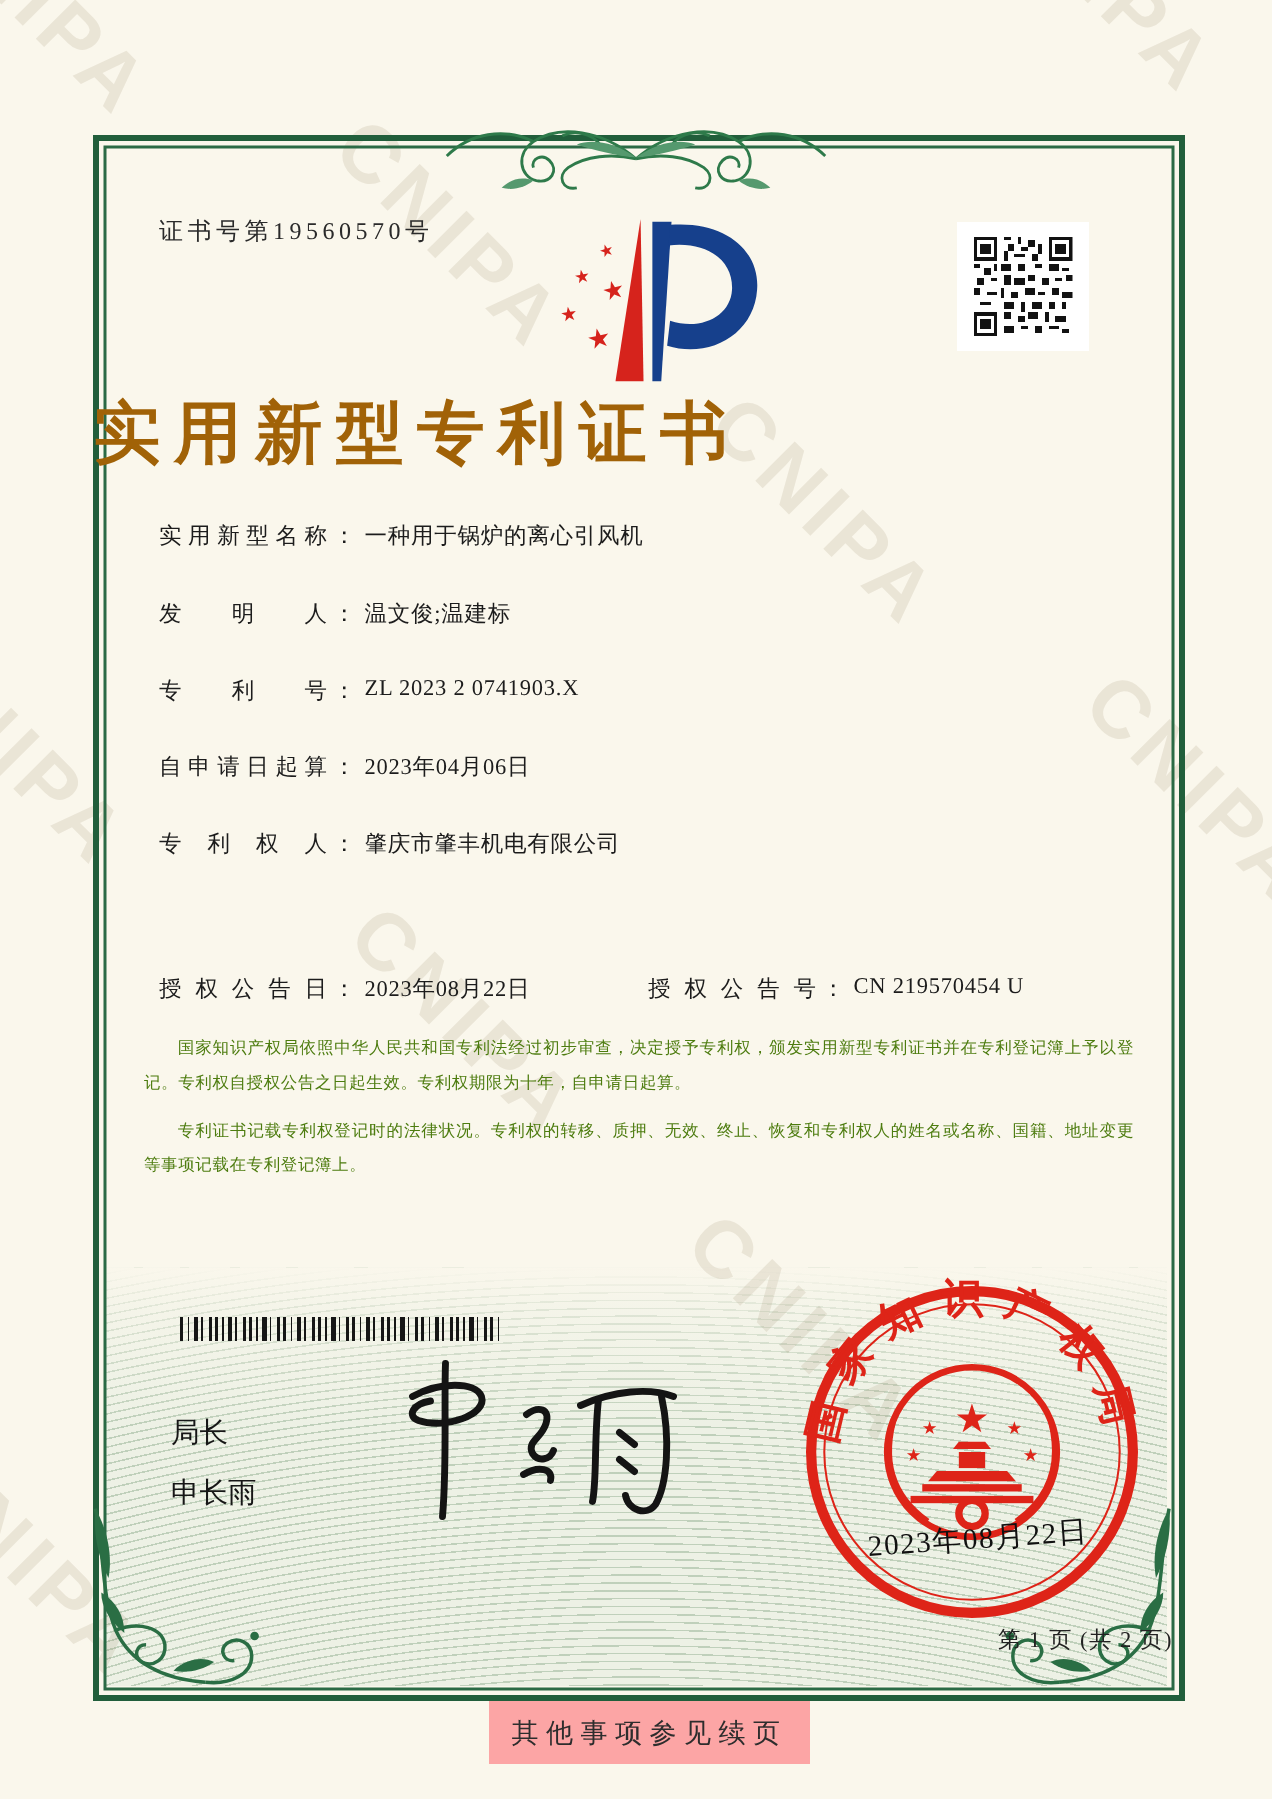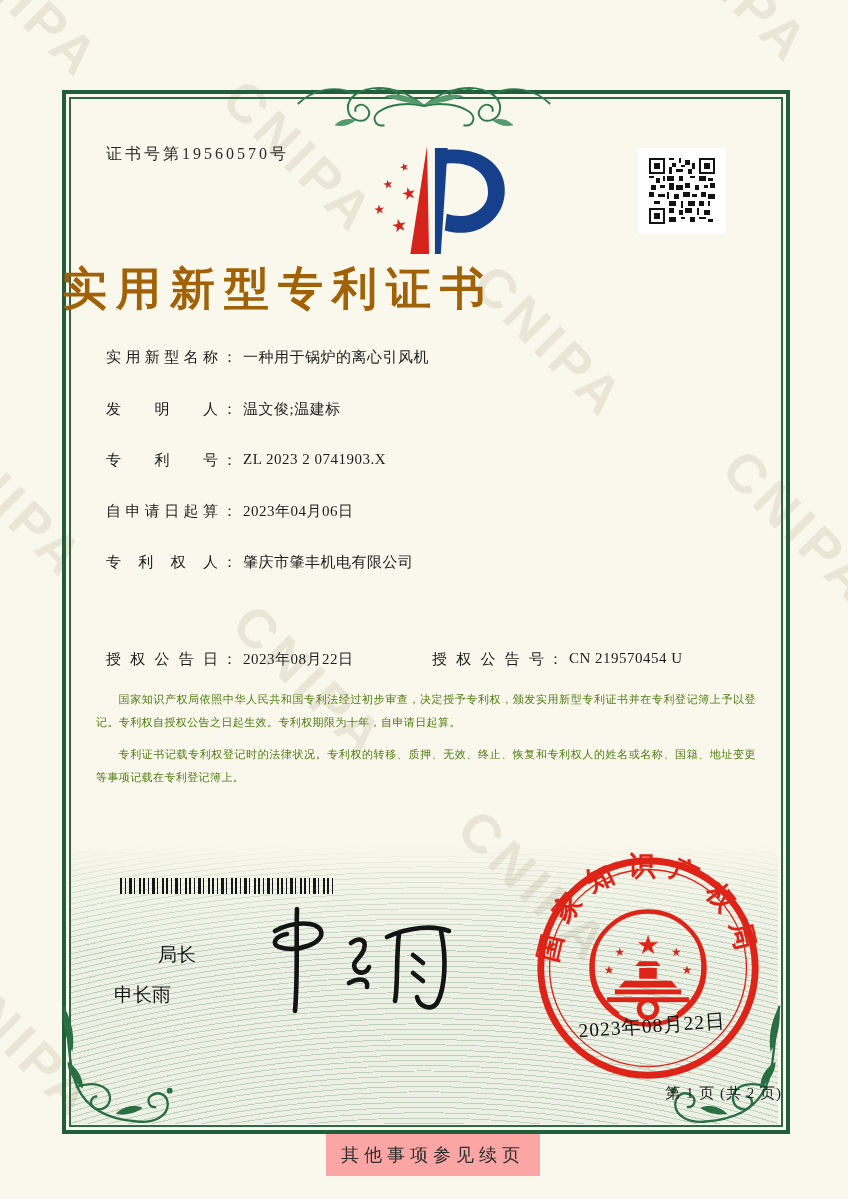--- a/index.html
+++ b/index.html
@@ -38,21 +38,21 @@
   
   .paras{position:absolute;left:96px;top:688px;width:660px;font-size:11px;line-height:23px;
          text-align:justify;color:#4d7c0f;}
   .paras p{margin:0 0 9px 0;text-indent:2.05em;letter-spacing:0.4px;}
   
   .barcode{position:absolute;left:120px;top:878px;width:214px;height:16px;
      background-image:repeating-linear-gradient(90deg,#161616 0 2px,rgba(0,0,0,0) 2px 5px,
        #161616 5px 6px,rgba(0,0,0,0) 6px 9px,#161616 9px 12px,rgba(0,0,0,0) 12px 14px,
        #161616 14px 15px,rgba(0,0,0,0) 15px 19px,#161616 19px 21px,rgba(0,0,0,0) 21px 23px);}
   .sigrole{position:absolute;left:114px;top:942px;font-size:19px;
-           font-family:"Liberation Sans",sans-serif;color:#161616;margin-left:44px;}
+           font-family:"Liberation Sans",sans-serif;color:#161616;}
   .signame{position:absolute;left:114px;top:982px;font-size:19px;
            font-family:"Liberation Sans",sans-serif;color:#161616;}
   .sig{position:absolute;left:263px;top:903px;}
   .seal{position:absolute;left:531px;top:851px;}
   .pageno{position:absolute;left:62px;top:1084px;width:720px;text-align:right;
           font-size:15px;letter-spacing:1px;color:#222;}
   .note{position:absolute;left:326px;top:1134px;width:214px;height:42px;background:#fca5a5;
         display:flex;align-items:center;justify-content:center;font-size:18px;
         letter-spacing:5px;color:#2d2d2d;}
   .orn-top{position:absolute;z-index:4;left:294px;top:76px;}

